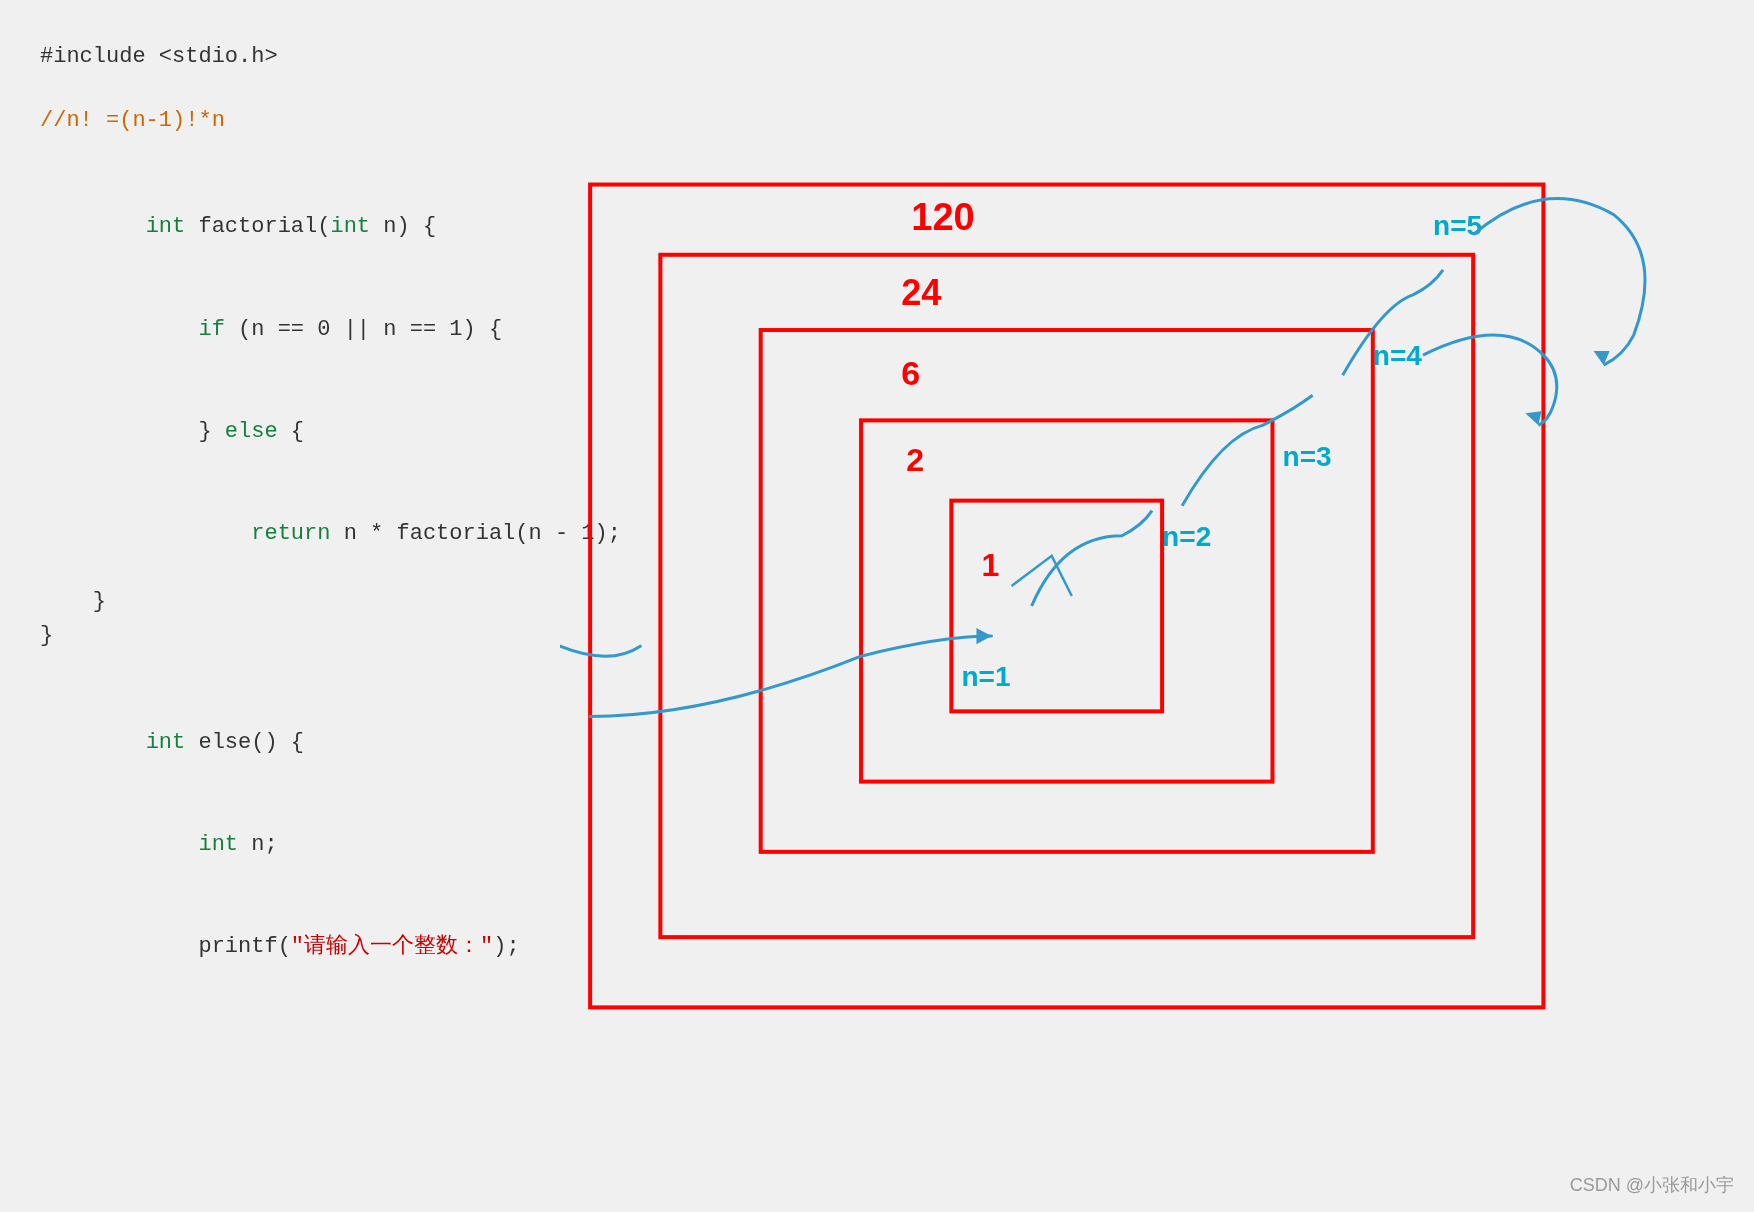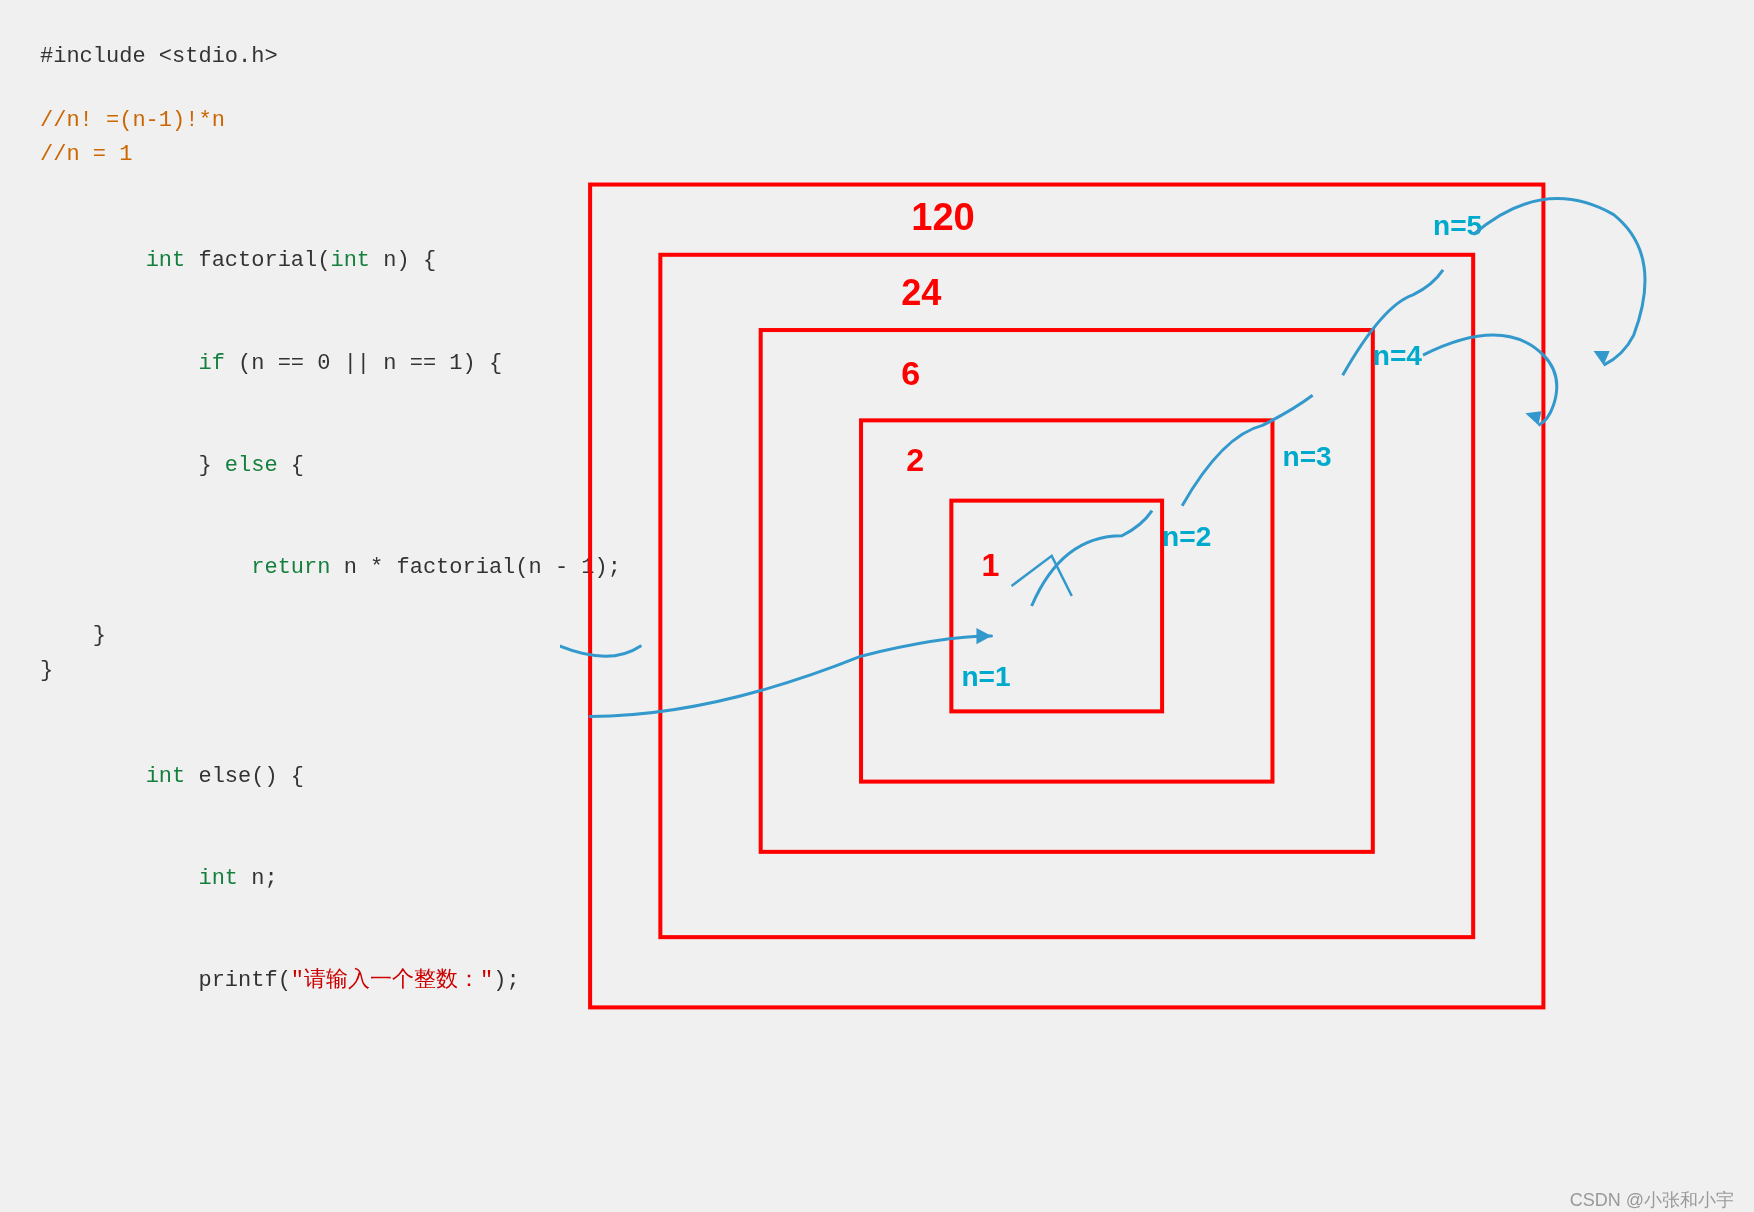--- a/index.html
+++ b/index.html
@@ -39,21 +39,21 @@
     .func { color: #333; text-align: center; }
 
     .diagram-section {
       flex: 1;
       position: relative;
       margin-left: 20px;
     }
 
     .watermark {
       position: absolute;
-      bottom: 0;
+      bottom: 15px;
       right: 20px;
       font-size: 18px;
       color: #999;
       font-family: Arial, sans-serif;
     }
 
     .code-block {
       margin-bottom: 8px;
     }
 
@@ -73,21 +73,20 @@
 <div class="main-container">
 
   <div class="code-section">
 
     <div class="code-line normal">#include &lt;stdio.h&gt;</div>
 
     <div class="spacer"></div>
 
     <div class="code-block">
       <div class="code-line comment">//n! =(n-1)!*n</div>
-      <div class="code-line comment">//n = 1</div>
     </div>
 
     <div class="spacer"></div>
 
 
     <div class="code-block">
       <div class="code-line">
         <span class="keyword">int</span><span class="normal"> factorial(</span><span class="keyword">int</span><span class="normal"> n) {</span>
       </div>
       <div class="code-line">

